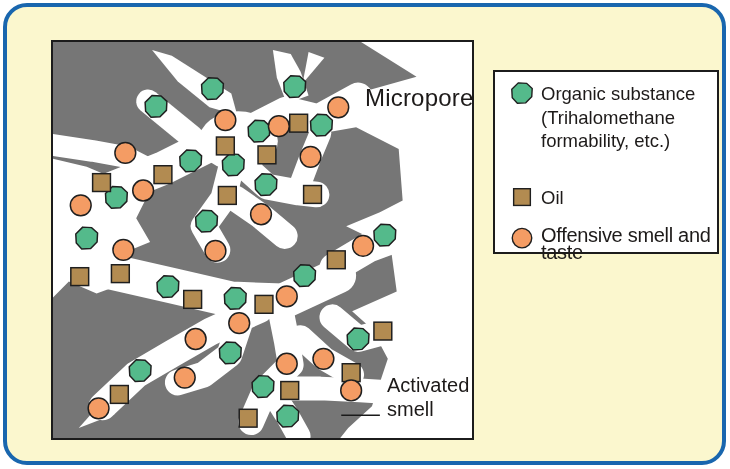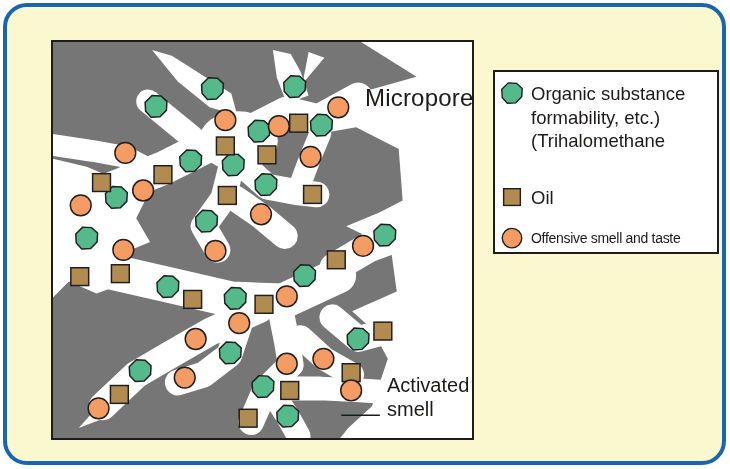--- a/index.html
+++ b/index.html
@@ -7,26 +7,26 @@
         font-family:"Liberation Sans",sans-serif;}
   .panel{position:absolute;left:3px;top:3px;width:723px;height:462px;box-sizing:border-box;
          border:4px solid #1966AE;border-radius:24px;background:#FBF7CE;}
   .diagram{position:absolute;left:44px;top:33px;width:423px;height:400px;box-sizing:border-box;
            border:2px solid #1c1c1c;background:#ffffff;}
   .diagram svg{display:block;width:100%;height:100%;}
   .lbl{position:absolute;color:#1d1a19;}
   .lbl-micropore{left:312px;top:42px;font-size:24px;letter-spacing:0.2px;}
   .lbl-actcarbon{left:334px;top:331px;font-size:20px;line-height:24px;}
   .legend{position:absolute;left:486px;top:63px;width:226px;height:184px;box-sizing:border-box;
-          border:2px solid #1c1c1c;background:#ffffff;padding:10px 6px 0 4px;}
+          border:2px solid #1c1c1c;background:#ffffff;padding:10px 6px 0 14px;}
   .lrow{display:flex;align-items:flex-start;}
   .lrow .licon{flex:0 0 26px;width:26px;height:26px;margin-top:-1px;}
   .ltext{margin-left:6px;color:#1d1a19;}
   .ltext .l-main{font-size:18.5px;line-height:23.5px;}
-  .ltext .l-cond{font-size:14px;line-height:23px;letter-spacing:-0.3px;}
+  .ltext .l-cond{font-size:20px;line-height:17px;letter-spacing:-0.3px;}
   .ltext .l-sub{font-size:15.5px;line-height:21px;}
   .row-oil{margin-top:33px;text-align:right;}
   .row-smell{margin-top:16px;}
 </style>
 <style>.p-organic{fill:#54BA8B}.p-oil{fill:#B28B51}.p-smell{fill:#F49C64}.p-outline{stroke:#1f1f1f;stroke-width:1.5}#carbon-mass{fill:#767676}.chan{stroke:#ffffff}.pock{fill:#ffffff}.panel{background:#FBF7CE;border-color:#1966AE}</style></head>
 <body>
 
 <div class="page">
   <div class="panel">
 
@@ -143,22 +143,22 @@
       </div>
     </div>
 
     <div class="legend">
       <div class="lrow row-organic">
         <svg class="licon" viewBox="-14 -13 28 28">
             <use href="#p-organic"></use>
           </svg>
         <div class="ltext">
           <div class="l-main">Organic substance</div>
+          <div class="l-main">(Trihalomethane</div>
           <div class="l-main">formability, etc.)</div>
-          <div class="l-main">(Trihalomethane</div>
         </div>
       </div>
       <div class="lrow row-oil">
         <svg class="licon" viewBox="-14 -13 28 28">
             <use href="#p-oil"></use>
           </svg>
         <div class="ltext">
           <div class="l-main">Oil</div>
         </div>
       </div>

